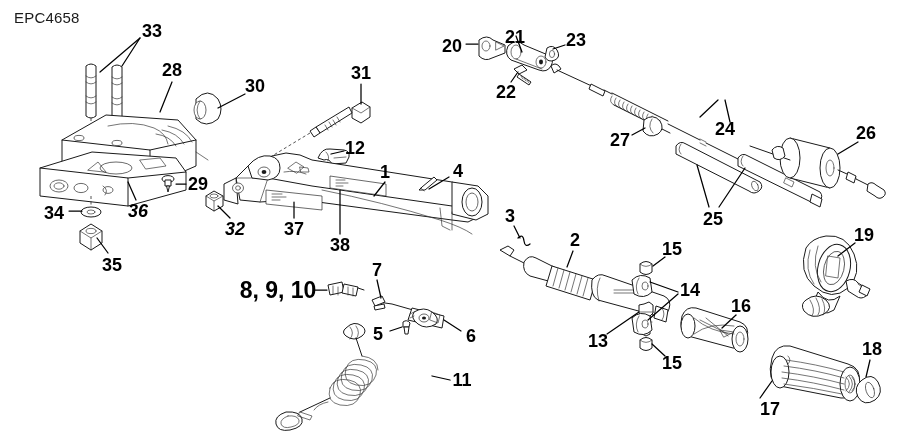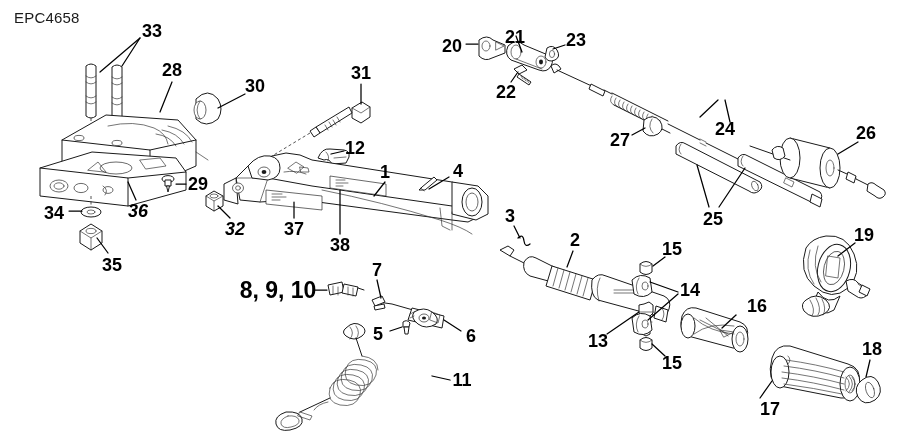--- a/index.html
+++ b/index.html
@@ -436,21 +436,21 @@
       <div class="callout" style="left: 725px; top: 89px; margin-top: 40px;">24</div>
       <div class="callout" style="left: 620px; top: 140px;">27</div>
       <div class="callout" style="left: 866px; top: 133px;">26</div>
       <div class="callout" style="left: 713px; top: 219px;">25</div>
       <div class="callout" style="left: 510px; top: 216px;">3</div>
       <div class="callout" style="left: 575px; top: 240px;">2</div>
       <div class="callout" style="left: 672px; top: 249px;">15</div>
       <div class="callout" style="left: 690px; top: 290px;">14</div>
       <div class="callout" style="left: 598px; top: 341px;">13</div>
       <div class="callout" style="left: 672px; top: 363px;">15</div>
-      <div class="callout" style="left: 741px; top: 306px; margin-left: 16px;">16</div>
+      <div class="callout" style="left: 741px; top: 306px;">16</div>
       <div class="callout" style="left: 758px; top: 409px; margin-left: 12px;">17</div>
       <div class="callout" style="left: 872px; top: 349px;">18</div>
       <div class="callout" style="left: 864px; top: 235px;">19</div>
       <div class="callout" style="left: 377px; top: 270px;">7</div>
       <div class="callout wide" style="left: 278px; top: 290px;">8, 9, 10</div>
       <div class="callout" style="left: 378px; top: 334px;">5</div>
       <div class="callout" style="left: 471px; top: 336px;">6</div>
       <div class="callout" style="left: 462px; top: 380px;">11</div>
     </div>
 

